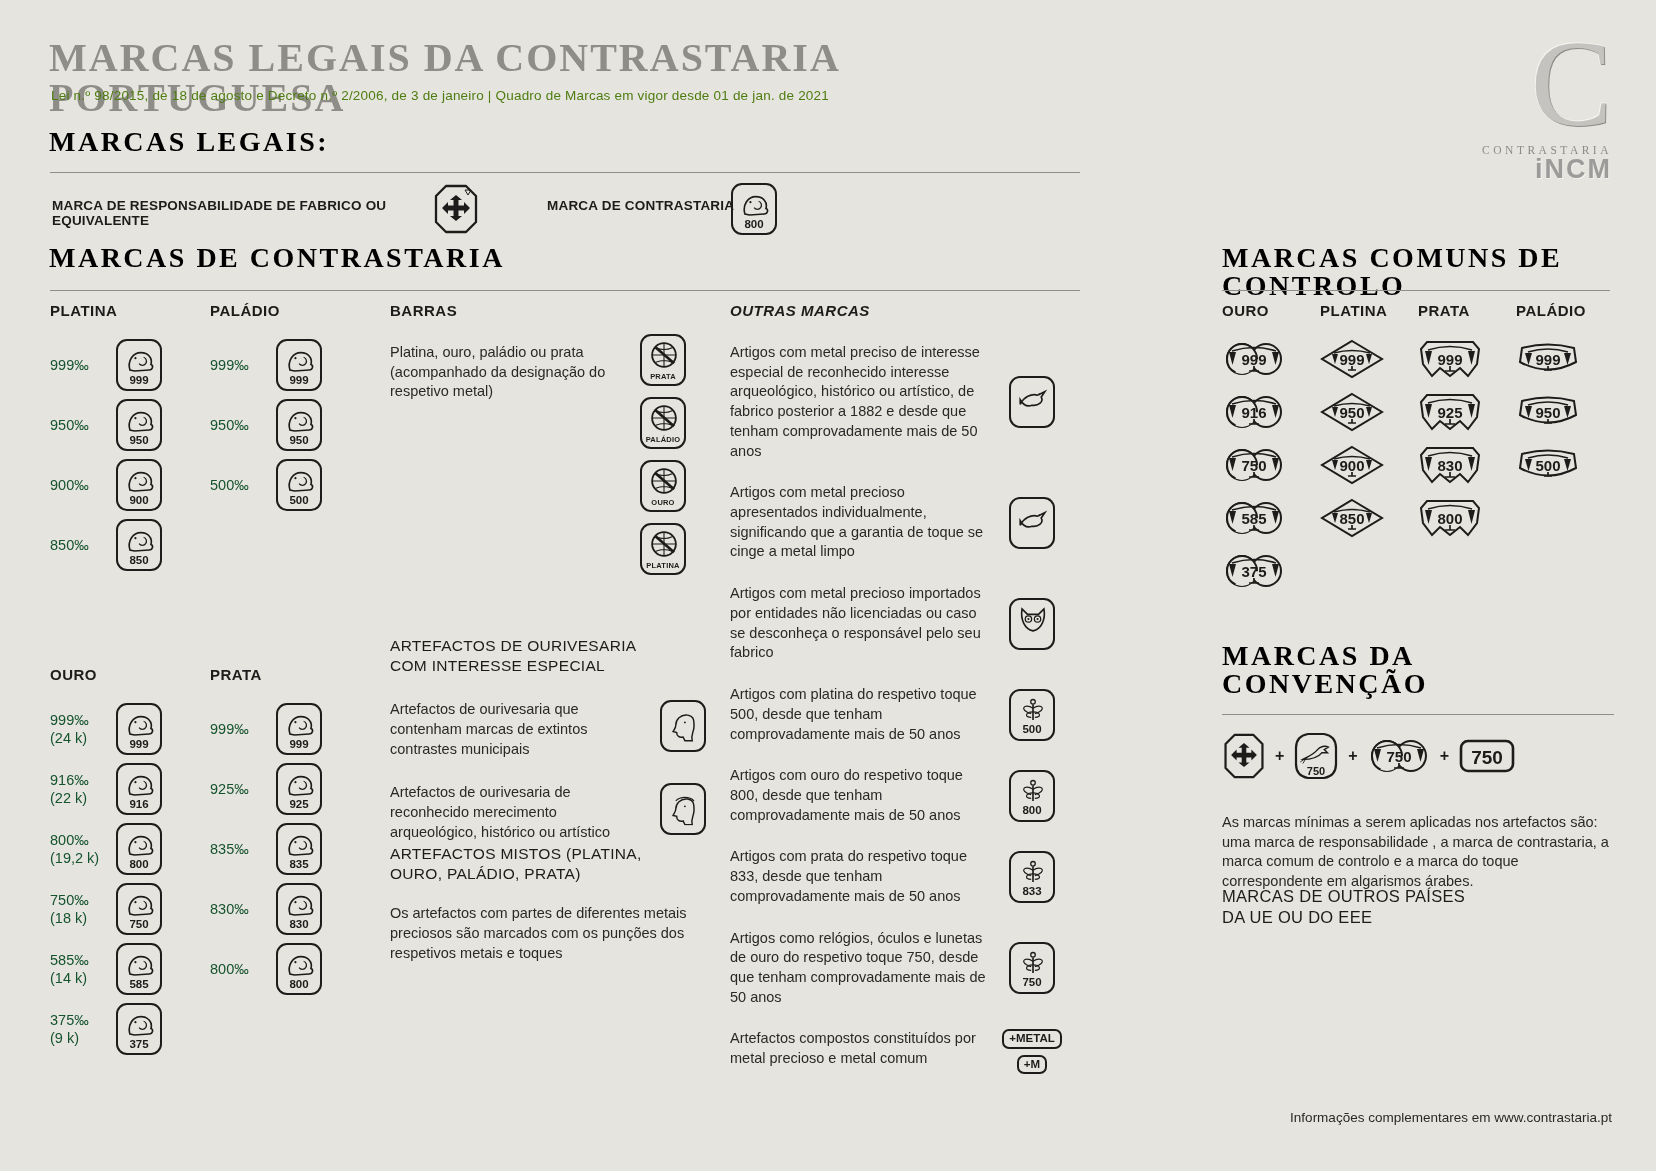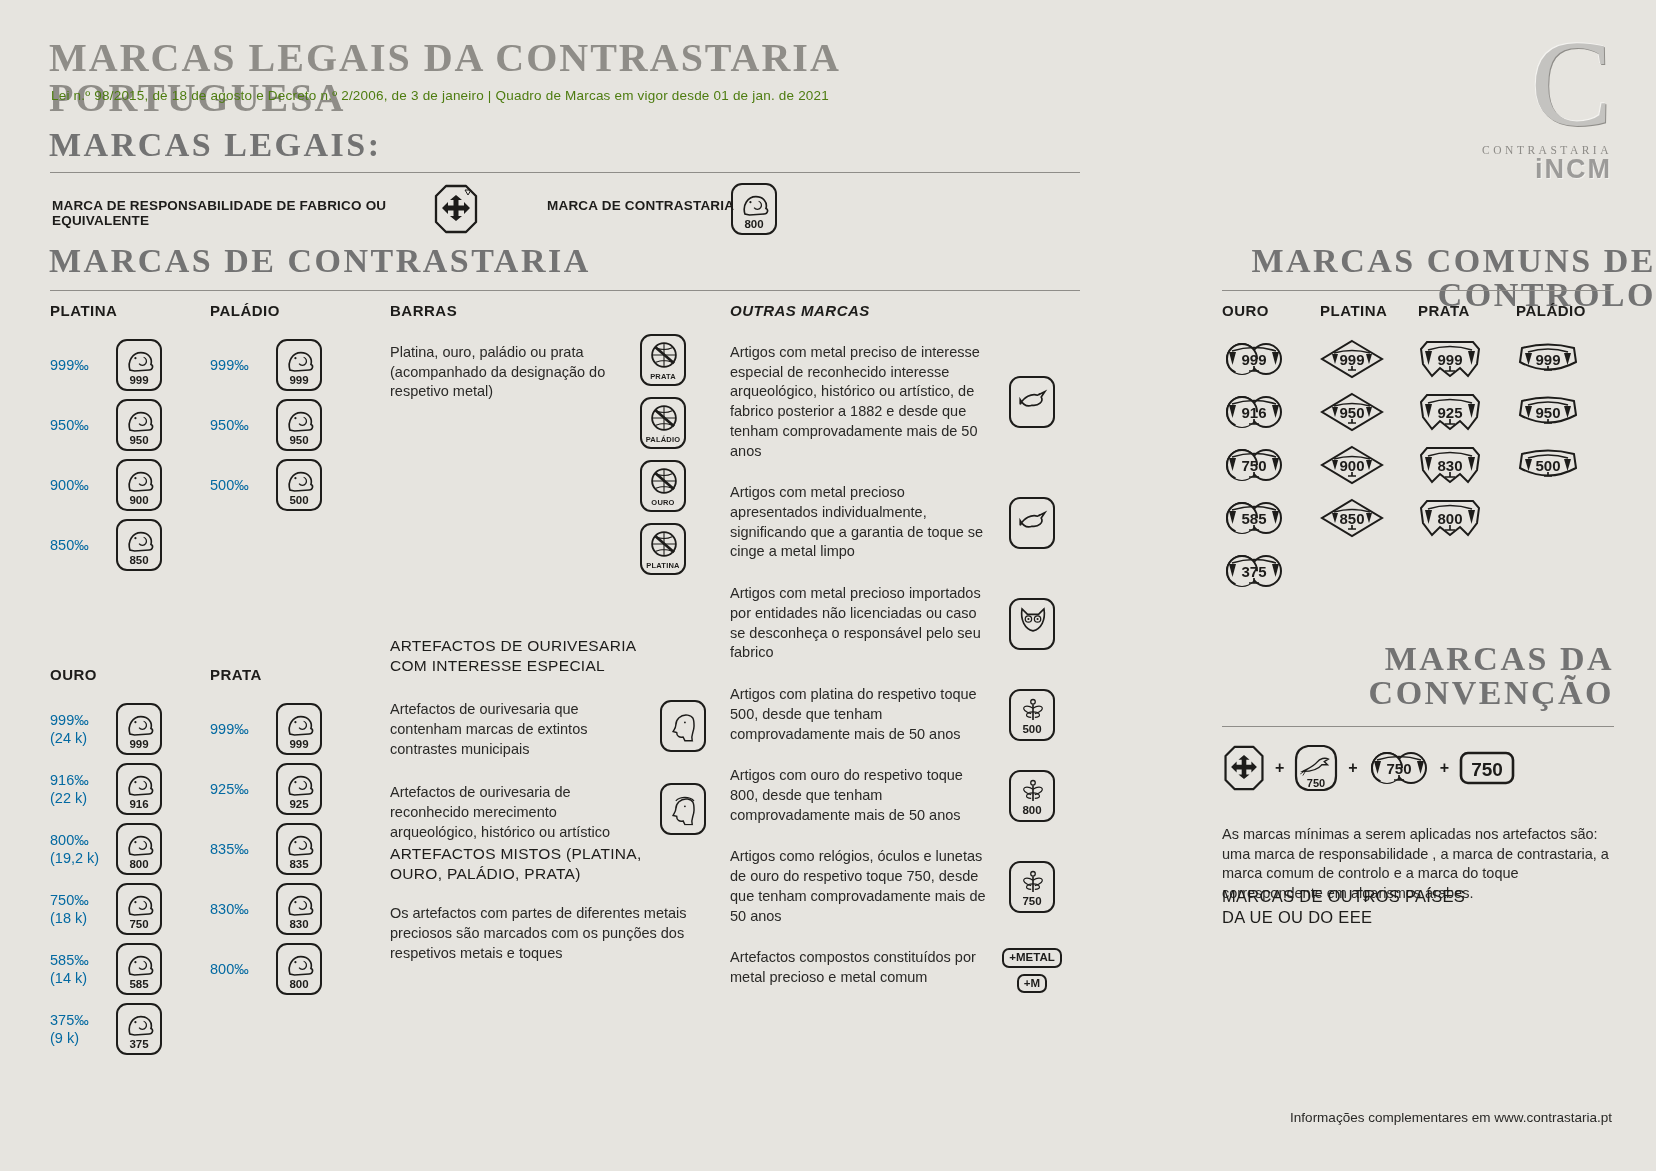--- a/index.html
+++ b/index.html
@@ -1,19 +1,19 @@
 <!DOCTYPE html>
 <html><head>
 <meta charset="utf-8">
 <style>
   html,body{margin:0;padding:0;background:#c9c8c4;}
   .page{position:relative;width:1656px;height:1171px;background:#e6e4df;overflow:hidden;
         font-family:"Liberation Sans",sans-serif;color:#1d1c1a;}
   .abs{position:absolute;}
-  .serif-head{font-family:"Liberation Serif",serif;font-weight:700;color:#737373;letter-spacing:2.5px;font-size:34px;line-height:1;text-align:right;}
+  .serif-head{font-family:"Liberation Serif",serif;font-weight:700;color:#000000;letter-spacing:2.5px;font-size:28px;line-height:1;}
   .rule{height:1px;background:#8f8d89;}
   .preline{white-space:pre-line;}
 
   .page-title{font-family:"Liberation Serif",serif;font-weight:700;font-size:40px;letter-spacing:2px;color:#8f8d88;line-height:1;}
   .subtitle{font-size:13.5px;color:#4d7c0f;letter-spacing:0.2px;}
 
   .logo{width:184px;text-align:right;}
   .logo-c{font-family:"Liberation Serif",serif;font-size:122px;line-height:0.95;color:#c4c3c0;text-shadow:1px 1px 0 #8f8d89, -1px -1px 0 #f4f3f0;}
   .logo-word{font-family:"Liberation Serif",serif;font-size:11.5px;letter-spacing:3.5px;color:#8d8b87;margin-top:2px;}
   .logo-incm{font-weight:900;font-size:27px;letter-spacing:2px;color:#9c9b99;line-height:1;text-shadow:1px 1px 0 #f2f1ee;}
@@ -25,21 +25,21 @@
 
   
   .stamp{width:46px;height:52px;border:2.3px solid #1d1c1a;border-radius:11px;box-sizing:border-box;
          position:relative;display:flex;flex-direction:column;align-items:center;justify-content:flex-end;flex:none;}
   .sicon{position:absolute;top:2px;left:1px;width:42px;height:34px;color:#1d1c1a;}
   .sicon svg,.sicon use{color:#1d1c1a;}
   .snum{font-size:11.5px;font-weight:700;line-height:1;margin-bottom:3px;position:relative;}
   .snum.small{font-size:7.5px;letter-spacing:0.2px;margin-bottom:4px;}
 
   .mrow{display:flex;align-items:center;gap:8px;margin-bottom:8px;}
-  .mlabel{width:58px;flex:none;font-size:14.5px;line-height:1.25;color:#0369a1;}
+  .mlabel{width:58px;flex:none;font-size:14.5px;line-height:1.25;color:#14532d;}
   .mlabel .karat{display:block;}
 
   .or-item{display:flex;gap:12px;margin-bottom:22px;}
   .or-text{width:262px;flex:none;}
   .or-stampcol{width:56px;display:flex;flex-direction:column;align-items:center;justify-content:center;gap:6px;}
 
   .badge{border:2.2px solid #1d1c1a;border-radius:7px;padding:2px 5px;font-weight:700;font-size:11.5px;line-height:1;background:transparent;}
 
   .af-row{display:flex;gap:28px;margin-top:24px;}
   .af-text{width:242px;flex:none;}
@@ -518,20 +518,32 @@
             <div class="stamp">
               <svg class="sicon" viewBox="0 0 46 34">
                 <use href="#sym-insect"></use>
               </svg>
               <span class="snum">800</span>
             </div>
 
           </div>
         </div>
 
+        <div class="or-item">
+          <div class="or-text body-text">Artigos com prata do respetivo toque 833, desde que tenham comprovadamente mais de 50 anos</div>
+          <div class="or-stampcol">
+            <div class="stamp">
+              <svg class="sicon" viewBox="0 0 46 34">
+                <use href="#sym-insect"></use>
+              </svg>
+              <span class="snum">833</span>
+            </div>
+
+          </div>
+        </div>
 
         <div class="or-item">
           <div class="or-text body-text">Artigos como relógios, óculos e lunetas de ouro do respetivo toque 750, desde que tenham comprovadamente mais de 50 anos</div>
           <div class="or-stampcol">
             <div class="stamp">
               <svg class="sicon" viewBox="0 0 46 34">
                 <use href="#sym-insect"></use>
               </svg>
               <span class="snum">750</span>
             </div>

